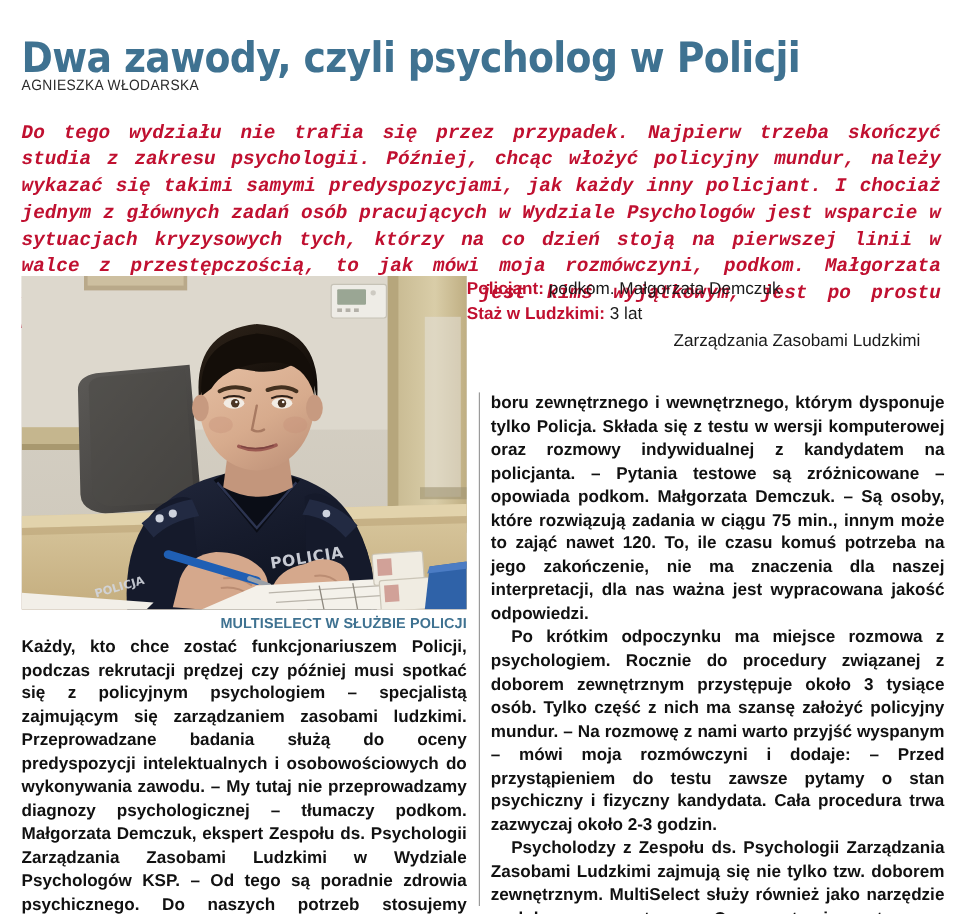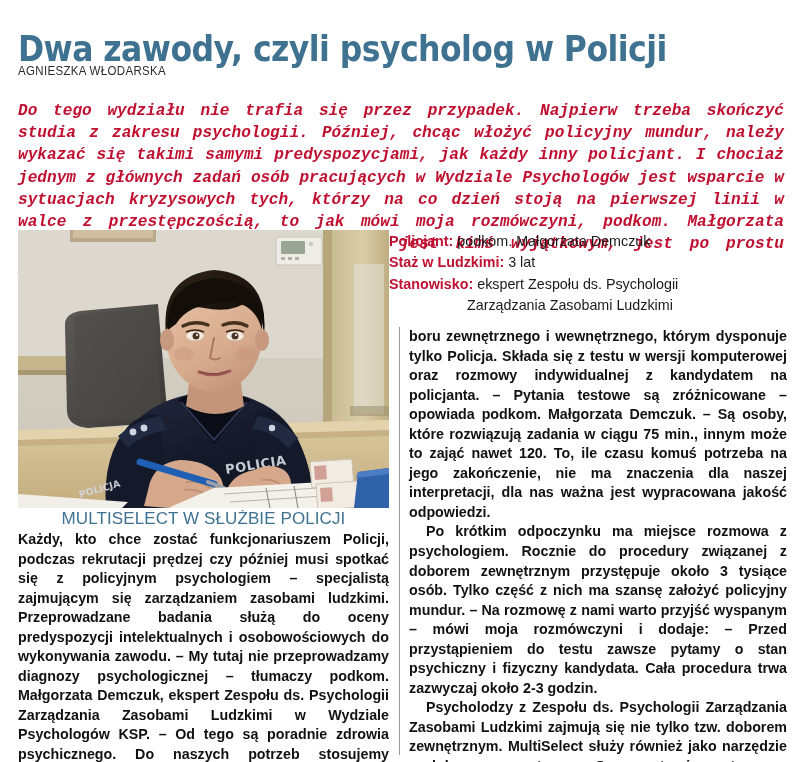--- a/index.html
+++ b/index.html
@@ -93,20 +93,21 @@
   }
   .infoblock .row { white-space: nowrap; }
   .infoblock .lbl {
     font-weight: 700;
     color: #c01030;
   }
   .infoblock .cont {
     display: block;
     padding-left: 78px;
     white-space: nowrap;
+    text-align: right;
   }
 
   
   .divider {
     position: absolute;
     left: 399px;
     top: 327px;
     width: 1px;
     height: 428px;
     background: #9a9a9a;
@@ -129,27 +130,27 @@
     top: 509px;
     width: 371px;
   }
   .col-right {
     left: 409px;
     top: 327px;
     width: 378px;
   }
 
   .section-head {
-    font-weight: 400;
-    font-size: 17px;
+    font-weight: 700;
+    font-size: 12px;
     line-height: 20px;
     color: #3f7291;
     letter-spacing: 0.1px;
     margin: 0 0 1px 0;
-    text-align: center;
+    text-align: right;
   }
 </style>
 </head>
 <body>
 
 <div class="page">
 
   <h1 class="headline">Dwa zawody, czyli psycholog w Policji</h1>
 
   <div class="author">AGNIESZKA WŁODARSKA</div>
@@ -316,24 +317,20 @@
 
   <div class="infoblock">
     <div class="row">
       <span class="lbl">Policjant:</span>
       <span>podkom. Małgorzata Demczuk</span>
     </div>
     <div class="row">
       <span class="lbl">Staż w Ludzkimi:</span>
       <span>3 lat</span>
     </div>
-    <div class="row">
-      <span class="lbl">Stanowisko:</span>
-      <span>ekspert Zespołu ds. Psychologii</span>
-    </div>
     <span class="cont">Zarządzania Zasobami Ludzkimi</span>
   </div>
 
   <div class="divider"></div>
 
   <div class="col col-left">
     <div class="section-head">MULTISELECT W SŁUŻBIE POLICJI</div>
     <p>Każdy, kto chce zostać funkcjonariuszem Policji, podczas rekrutacji prędzej czy później musi spotkać się z policyjnym psychologiem – specjalistą zajmującym się zarządzaniem zasobami ludzkimi. Przeprowadzane badania służą do oceny predyspozycji intelektualnych i osobowościowych do wykonywania zawodu. – My tutaj nie przeprowadzamy diagnozy psychologicznej – tłumaczy podkom. Małgorzata Demczuk, ekspert Zespołu ds. Psychologii Zarządzania Zasobami Ludzkimi w Wydziale Psychologów KSP. – Od tego są poradnie zdrowia psychicznego. Do naszych potrzeb stosujemy Multiselect – w ten sposób badane są zdolności indywidualne, zachowania społeczne, postawa w pracy oraz stabilność kandydata.</p>
 
   </div>

